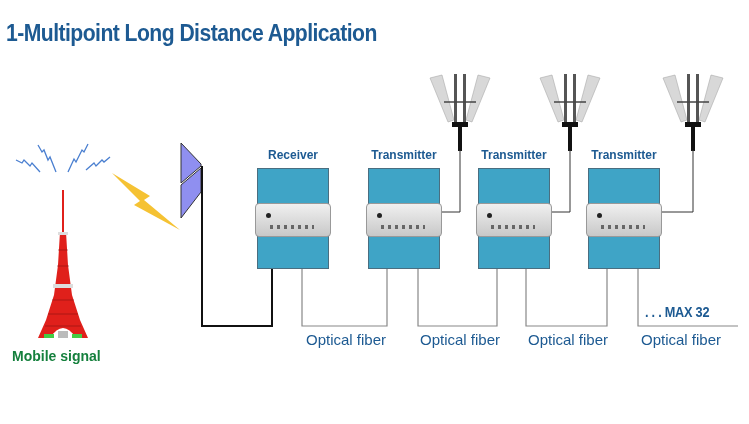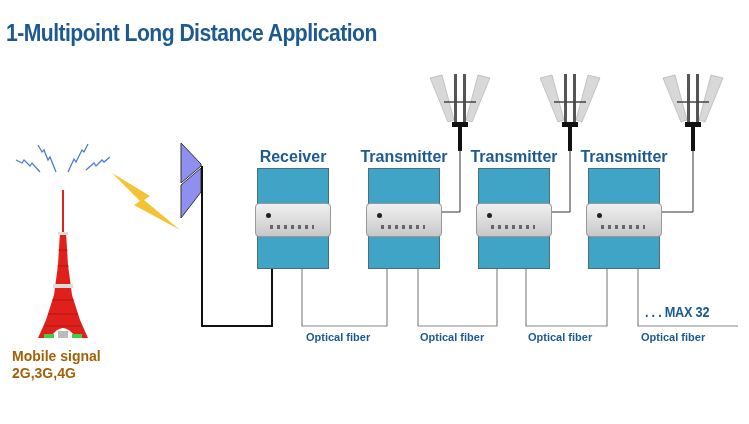--- a/index.html
+++ b/index.html
@@ -1,22 +1,22 @@
 <!DOCTYPE html>
 <html><head>
 <meta charset="utf-8">
 <style>
   html,body{margin:0;padding:0;background:#fff;}
   body{width:749px;height:424px;position:relative;overflow:hidden;font-family:"Liberation Sans",sans-serif;}
   .abs{position:absolute;}
   #title{left:6px;top:20px;font-size:23px;font-weight:bold;color:#1d5a92;letter-spacing:-0.6px;transform:scaleX(0.92);transform-origin:left top;white-space:nowrap;}
-  .dev-label{font-size:16px;font-weight:bold;color:#1d5a92;white-space:nowrap;text-align:center;width:110px;}
+  .dev-label{font-size:12px;font-weight:bold;color:#1d5a92;white-space:nowrap;text-align:center;width:110px;}
   .box{background:#3fa4c6;border:1.5px solid #4a6e80;box-sizing:border-box;width:72px;height:101px;}
-  .fiber{font-size:11px;font-weight:bold;color:#1d5a92;white-space:nowrap;}
-  #tower-label{left:12px;top:348px;font-size:14px;font-weight:bold;color:#a16207;line-height:17px;}
+  .fiber{font-size:15px;font-weight:normal;color:#1d5a92;white-space:nowrap;}
+  #tower-label{left:12px;top:348px;font-size:14px;font-weight:bold;color:#15803d;line-height:17px;}
   #max{left:645px;top:303px;font-size:15px;font-weight:bold;color:#1d5a92;letter-spacing:-0.3px;transform:scaleX(0.85);transform-origin:left top;}
   svg{position:absolute;left:0;top:0;}
 </style>
 </head>
 <body>
 
 <svg width="749" height="424">
 
   <g stroke="#4a7fd0" stroke-width="1.3" fill="none">
     <polyline points="16,160 22,163 24,160 30,166 32,163 40,172"></polyline>
@@ -118,20 +118,19 @@
 
 <div class="abs fiber" style="left:306px;top:331px;">Optical fiber</div>
 <div class="abs fiber" style="left:420px;top:331px;">Optical fiber</div>
 <div class="abs fiber" style="left:528px;top:331px;">Optical fiber</div>
 <div class="abs fiber" style="left:641px;top:331px;">Optical fiber</div>
 
 <div id="max" class="abs">. . . MAX 32</div>
 
 <div id="tower-label" class="abs">
   <div>Mobile signal</div>
-  <div>2G,3G,4G</div>
 </div>
 
 <style>
   .unit{position:absolute;left:-3px;top:34px;width:76px;height:34px;background:linear-gradient(#f0f0f0,#c8c8c8);border-radius:4px;border:1px solid #999;box-sizing:border-box;}
   .unit::before{content:"";position:absolute;left:10px;top:9px;width:5px;height:5px;border-radius:50%;background:#222;}
   .unit::after{content:"";position:absolute;left:14px;top:21px;width:44px;height:4px;background:repeating-linear-gradient(90deg,#666 0 3px,transparent 3px 7px);}
 </style>
 
 </body></html>

